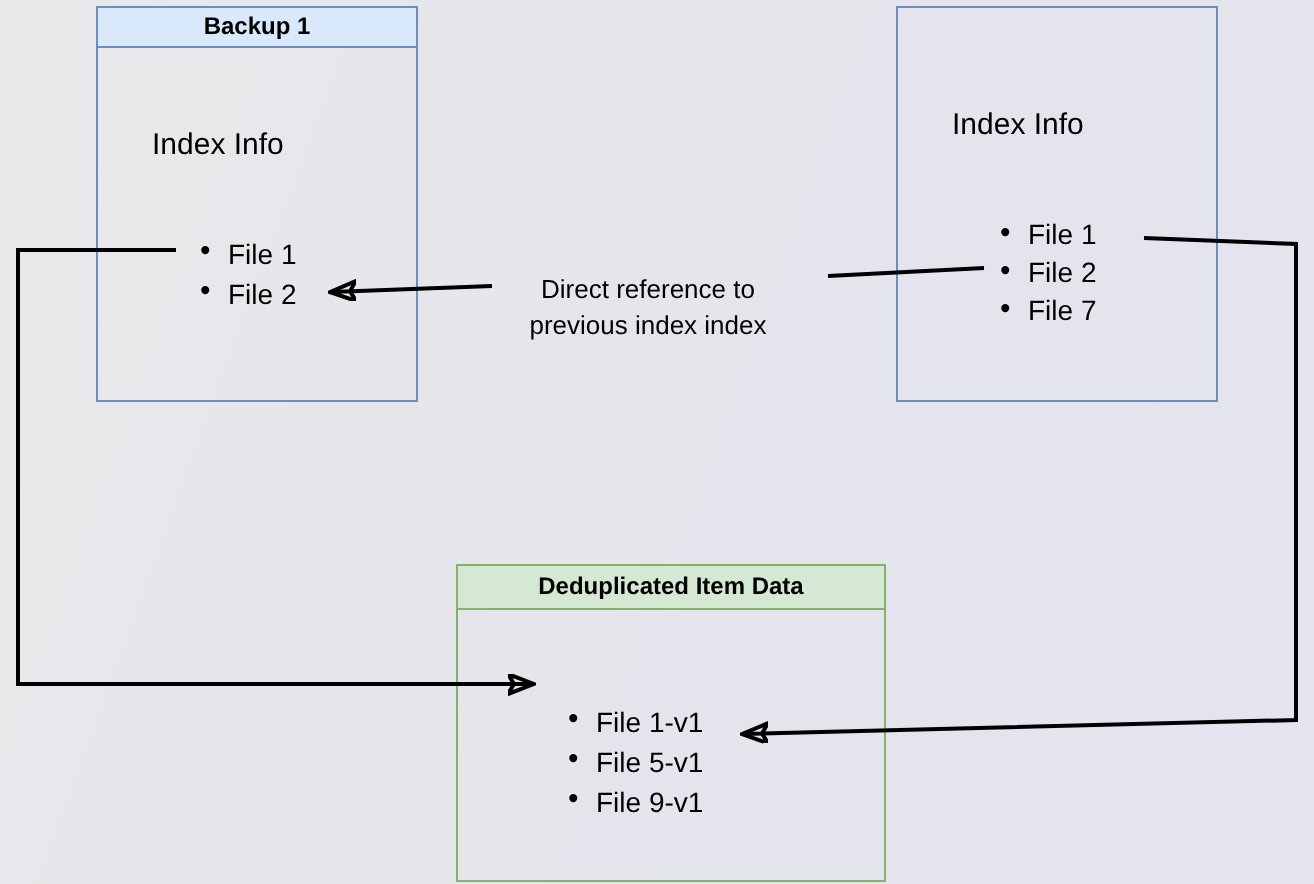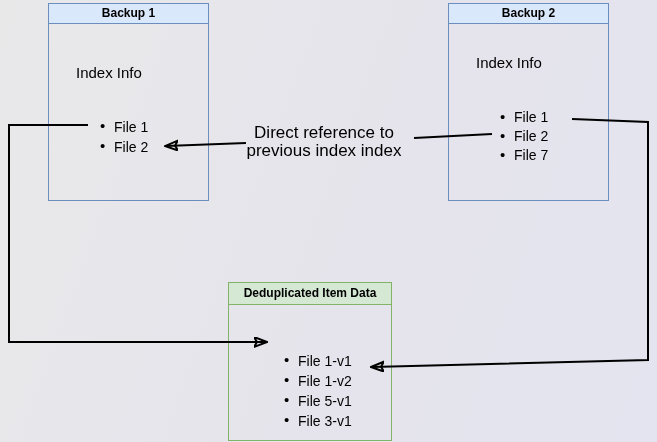--- a/index.html
+++ b/index.html
@@ -71,23 +71,23 @@
   ul.file-list li::before{
     content:"•";
     position:absolute;left:0;top:-1px;
     font-size:15px;
   }
   .b1 ul.file-list li{line-height:20px;}
   .b2 ul.file-list li{line-height:19px;}
   .dd ul.file-list li{line-height:20px;}
   .edge-label{
     position:absolute;
-    left:243px;top:124px;width:162px;
+    left:243px;top:136px;width:162px;
     text-align:center;
-    font-size:17px;line-height:18px;color:#000;
+    font-size:13px;line-height:18px;color:#000;
     z-index:4;
   }
 </style>
 </head>
 <body>
 
 <div class="canvas">
 
   <svg class="edges" viewBox="0 0 657 442" xmlns="http://www.w3.org/2000/svg">
     <defs>
@@ -107,36 +107,34 @@
   <div class="box blue b1" style="left:48px;top:3px;width:161px;height:198px;">
     <div class="box-header">Backup 1</div>
     <div class="section-label" style="left:27px;top:60px;">Index Info</div>
     <ul class="file-list" style="left:51px;top:113px;">
       <li>File 1</li>
       <li>File 2</li>
     </ul>
   </div>
 
   <div class="box blue b2" style="left:448px;top:3px;width:161px;height:198px;">
-    <div class="box-header">Backup 2</div>
     <div class="section-label" style="left:27px;top:50px;">Index Info</div>
     <ul class="file-list" style="left:51px;top:104px;">
       <li>File 1</li>
       <li>File 2</li>
       <li>File 7</li>
     </ul>
   </div>
 
-  <div class="box green dd" style="left:228px;top:282px;width:164px;height:159px;">
+  <div class="box green dd" style="left:228px;top:282px;width:215px;height:159px;">
     <div class="box-header">Deduplicated Item Data</div>
     <ul class="file-list" style="left:55px;top:68px;">
       <li>File 1-v1</li>
-      <li>File 1-v2</li>
       <li>File 5-v1</li>
-      <li>File 3-v1</li>
+      <li>File 9-v1</li>
     </ul>
   </div>
 
   <div class="edge-label">
     <div>Direct reference to</div>
     <div>previous index index</div>
   </div>
 
 </div>
 

